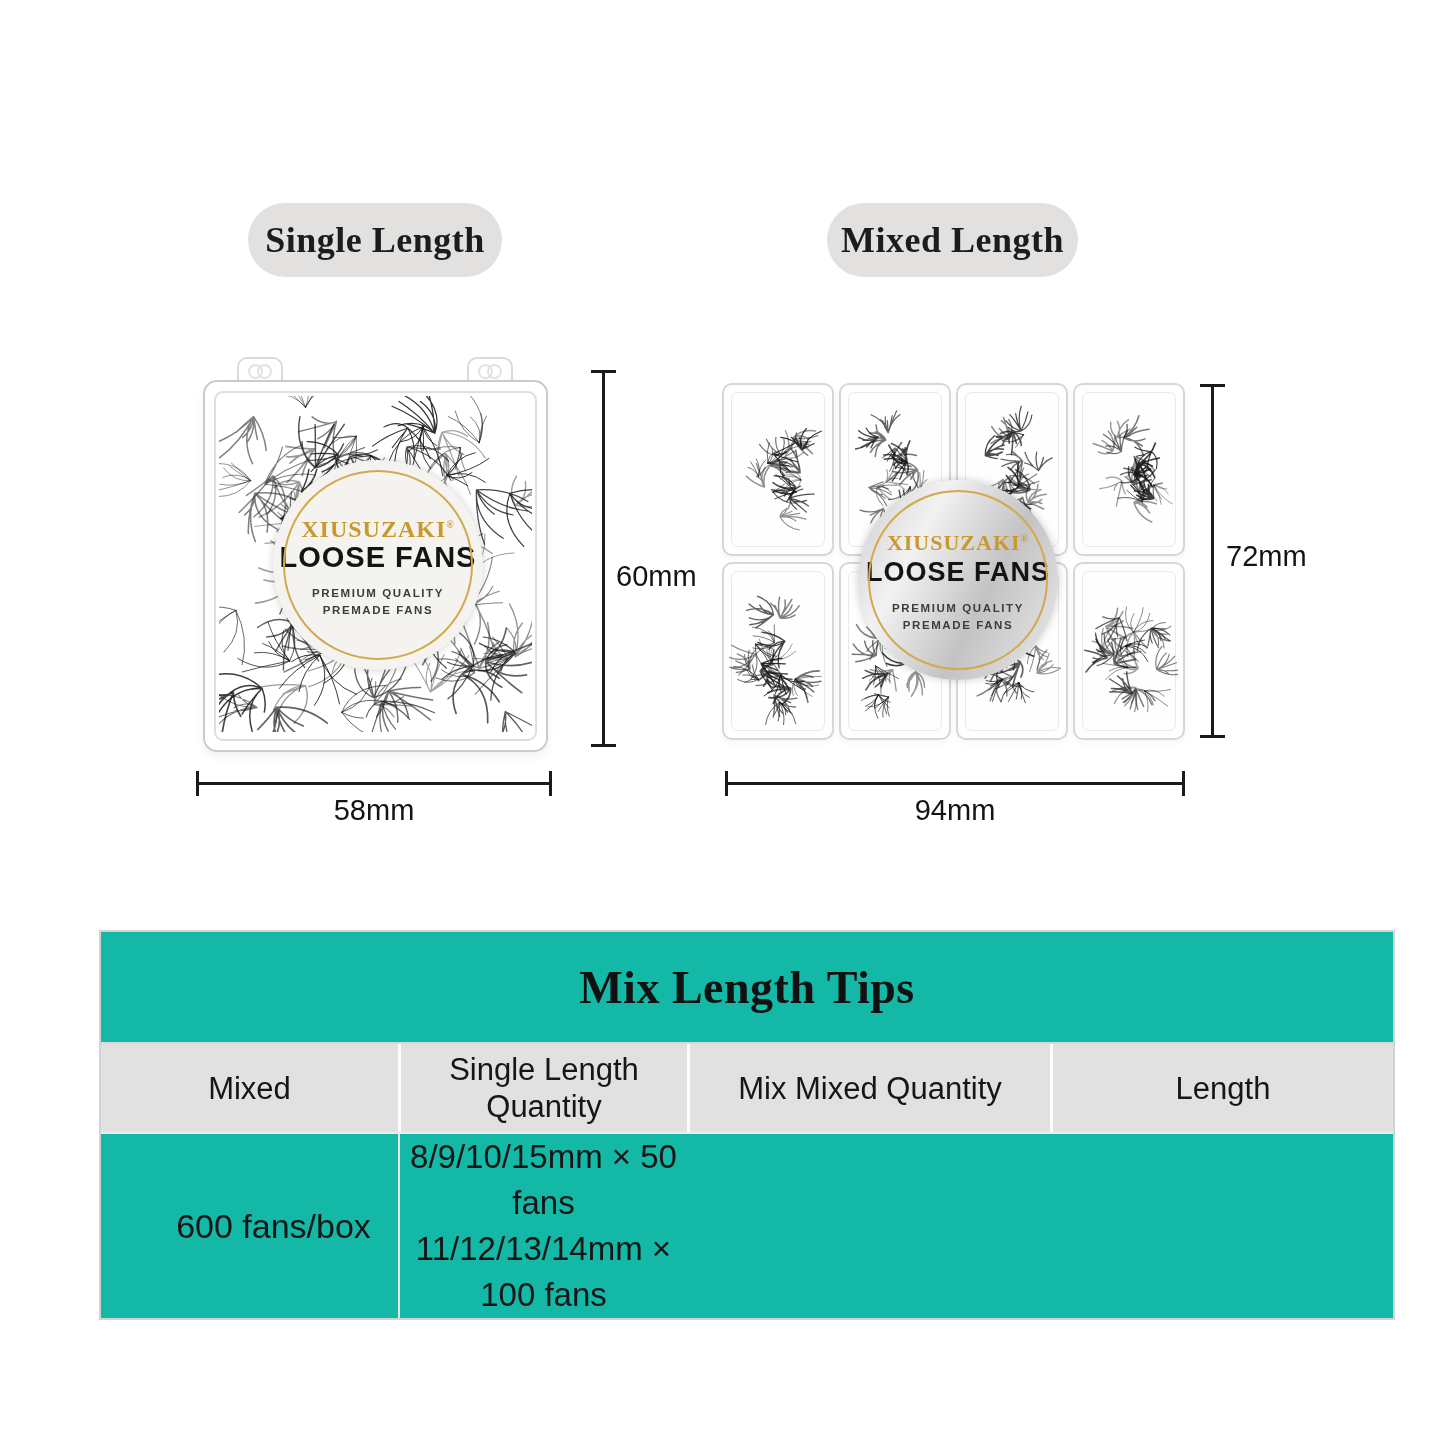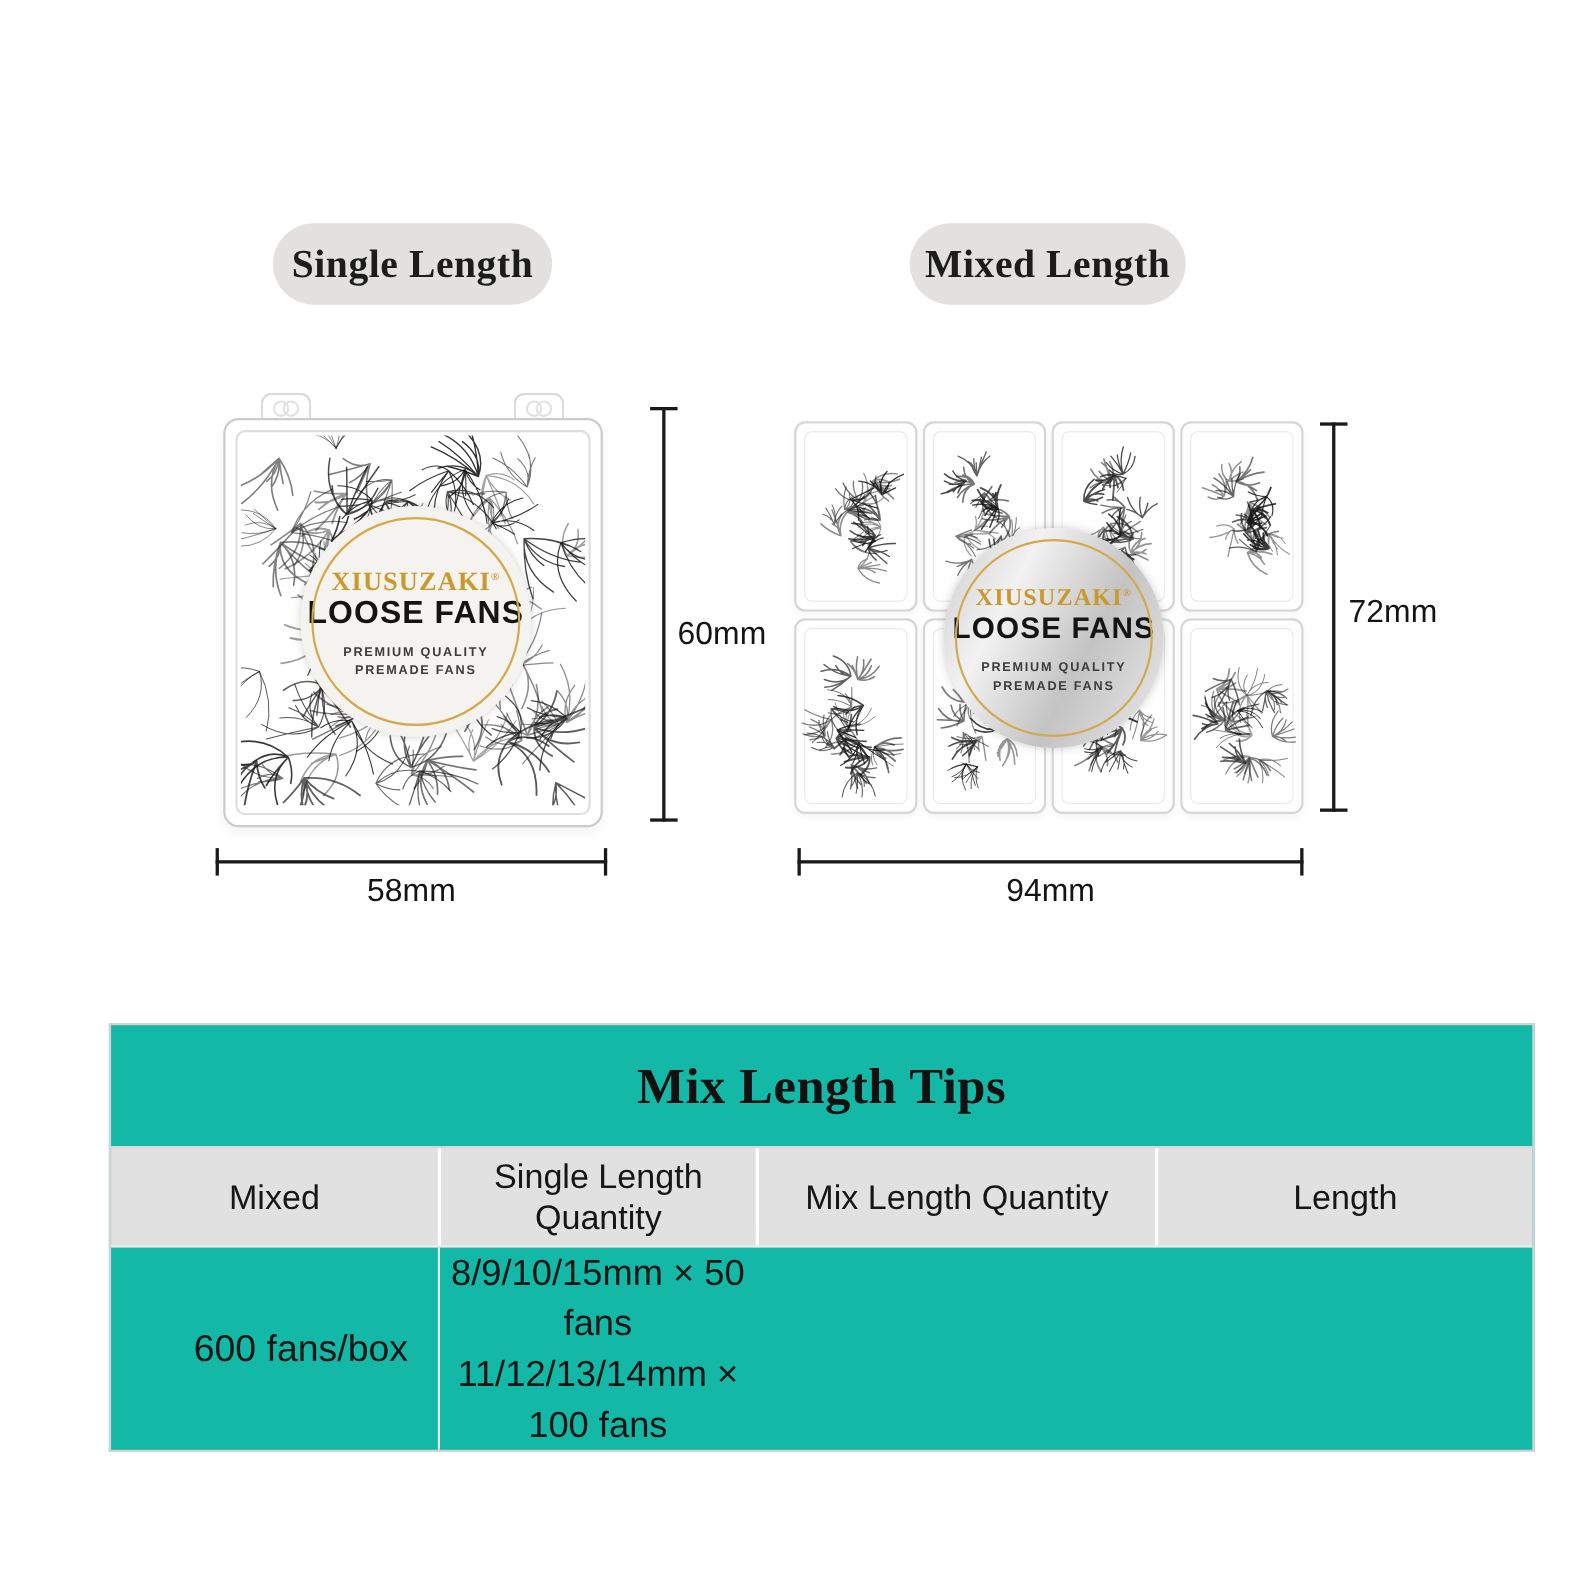--- a/index.html
+++ b/index.html
@@ -436,21 +436,21 @@
   <div class="tips-table">
     <div class="tips-title">Mix Length Tips</div>
     <div class="tips-header">
       <div class="th">
           <span class="wrap">Mixed</span>
         </div>
       <div class="th">
           <span class="wrap">Single Length Quantity</span>
         </div>
       <div class="th">
-          <span class="wrap" style="max-width:330px;">Mix Length Quantity</span>
+          <span class="wrap" style="max-width:330px;">Mix Mixed Quantity</span>
         </div>
       <div class="th">
           <span class="wrap">Length</span>
         </div>
     </div>
     <div class="tips-row">
       <div class="td td-big">
         <span>600 fans/box</span>
       </div>
       <div class="td">

